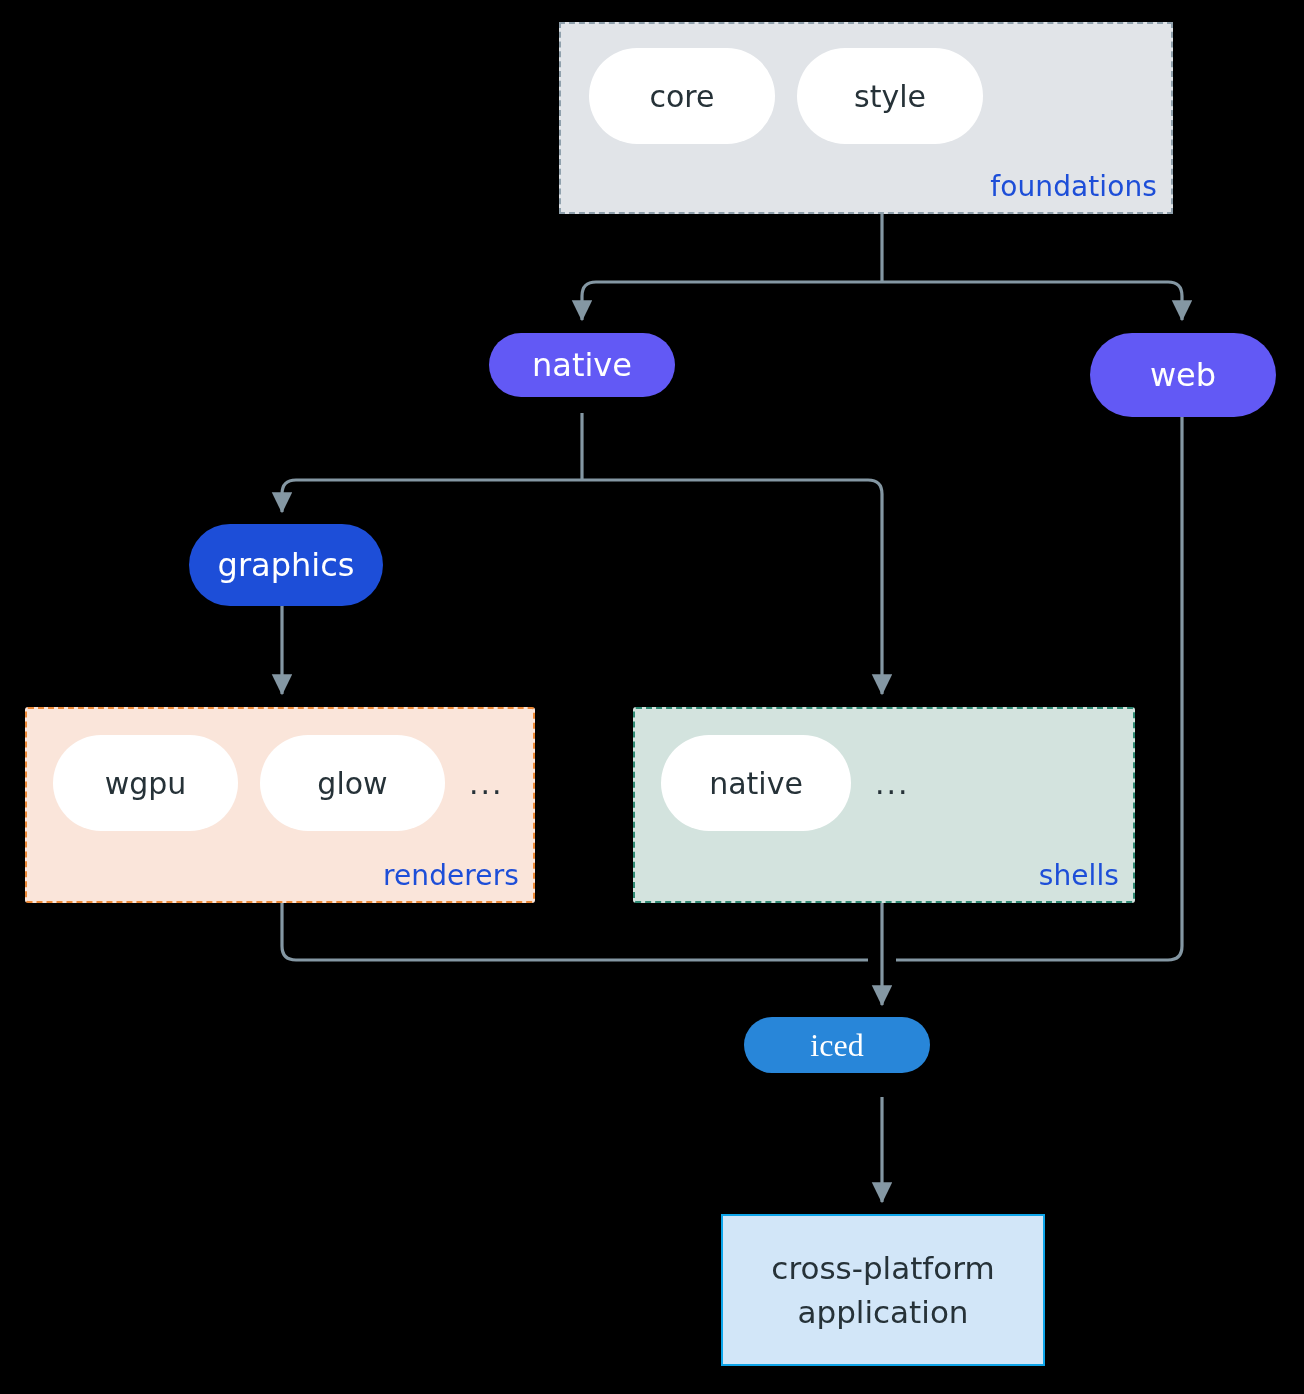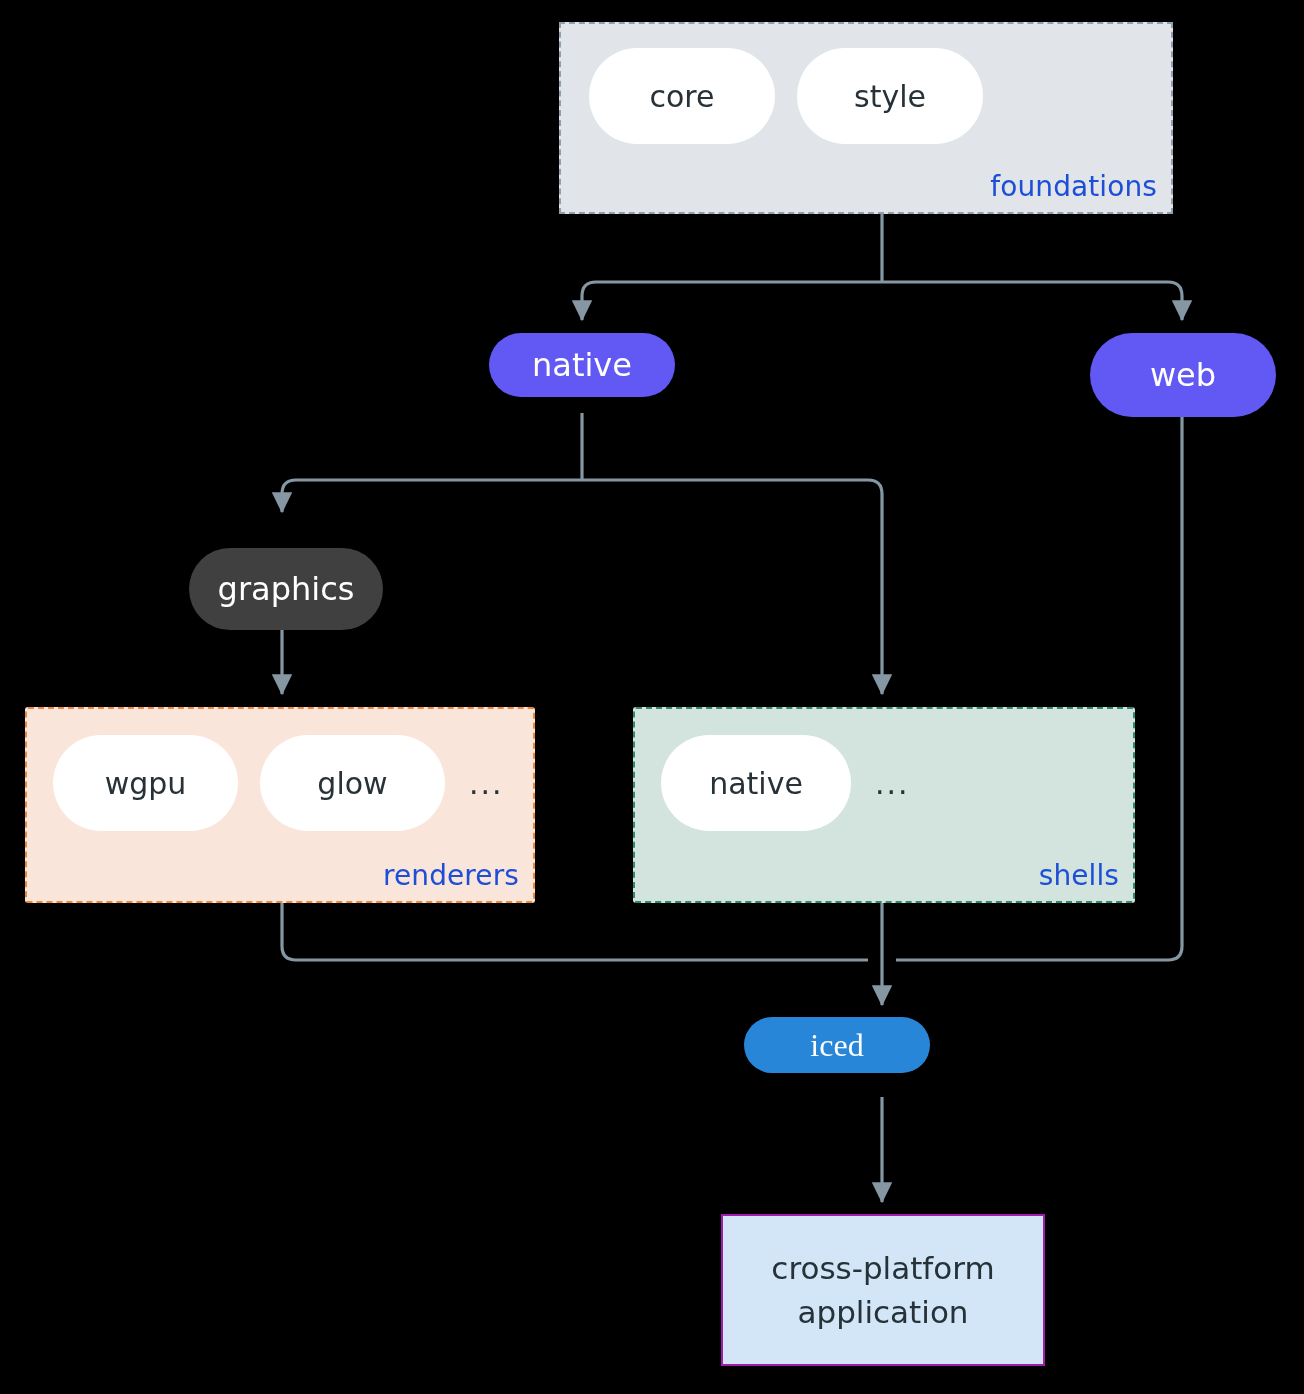--- a/index.html
+++ b/index.html
@@ -129,42 +129,41 @@
     top: 333px;
     width: 186px;
     height: 84px;
     background: #6259f5;
   }
   #node-graphics {
     left: 189px;
     top: 524px;
     width: 194px;
     height: 82px;
-    background: #404040;
-    margin-top: 24px;
+    background: #1d4ed8;
   }
   #node-iced {
     left: 744px;
     top: 1017px;
     width: 186px;
     height: 56px;
     background: #2886d9;
     font-family: Liberation Serif, serif;
   }
 
   
   #node-app {
     position: absolute;
     box-sizing: border-box;
     left: 721px;
     top: 1214px;
     width: 324px;
     height: 152px;
     background: #d2e6f8;
-    border: 2px solid #a21caf;
+    border: 2px solid #0ea5e9;
     display: flex;
     flex-direction: column;
     align-items: center;
     justify-content: center;
     color: #263238;
     font-size: 31px;
     line-height: 1.42;
     text-align: center;
   }
 </style>

